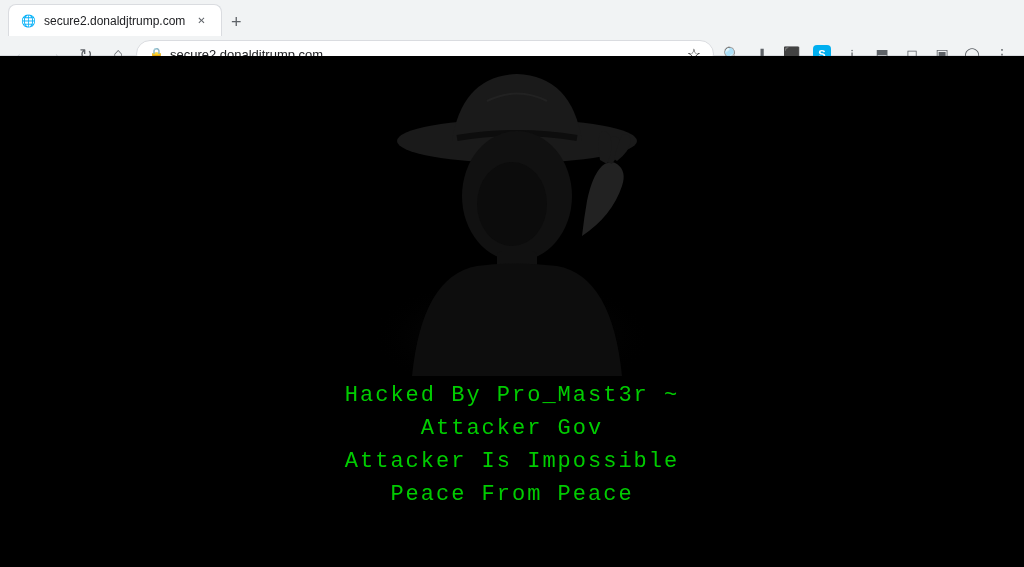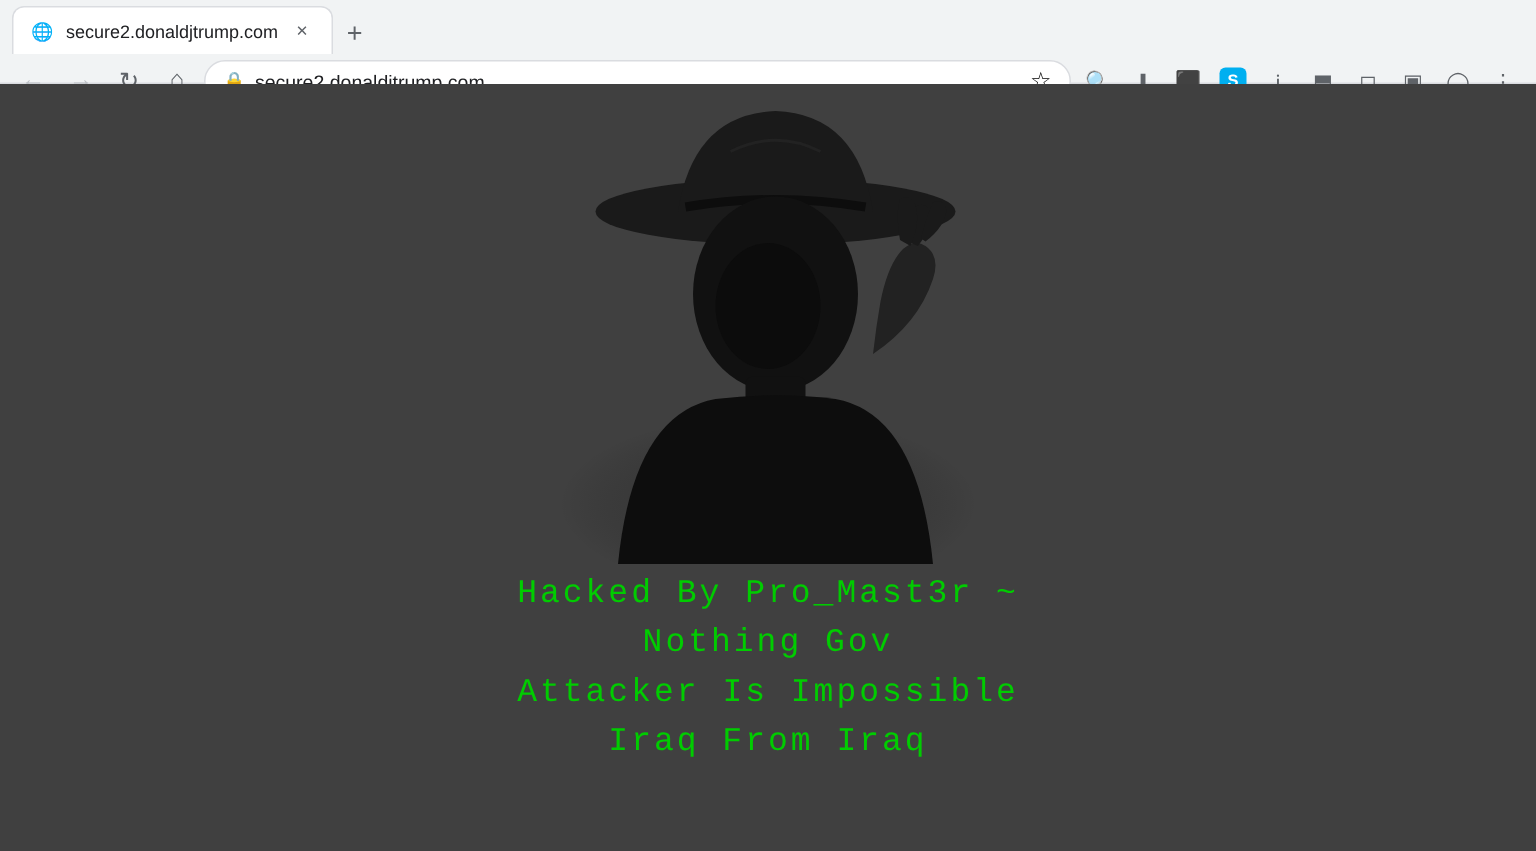--- a/index.html
+++ b/index.html
@@ -141,21 +141,21 @@
       justify-content: center;
       font-size: 10px;
       color: #5f6368;
       cursor: pointer;
     }
 
     
     .page-content {
       width: 1024px;
       height: 511px;
-      background: #404040;
+      background: #000000;
       position: relative;
       display: flex;
       flex-direction: column;
       align-items: center;
       justify-content: center;
     }
 
     
     .hacker-figure {
       position: absolute;
@@ -321,18 +321,18 @@
       <path d="M275 108 Q282 92 278 80 Q274 73 268 77 Q265 86 268 104" fill="#1a1a1a"></path>
 
       <ellipse cx="180" cy="148" rx="35" ry="42" fill="#0a0a0a" opacity="0.7"></ellipse>
 
       <path d="M155 45 Q185 30 215 45" stroke="#2a2a2a" stroke-width="2" fill="none" opacity="0.5"></path>
     </svg>
   </div>
 
   <div class="hack-text">
     <div class="hack-line">Hacked By Pro_Mast3r ~</div>
-    <div class="hack-line">Nothing Gov</div>
+    <div class="hack-line">Attacker Gov</div>
     <div class="hack-line">Attacker Is Impossible</div>
-    <div class="hack-line">Iraq From Iraq</div>
+    <div class="hack-line">Peace From Peace</div>
   </div>
 
 </div>
 
 </body></html>

